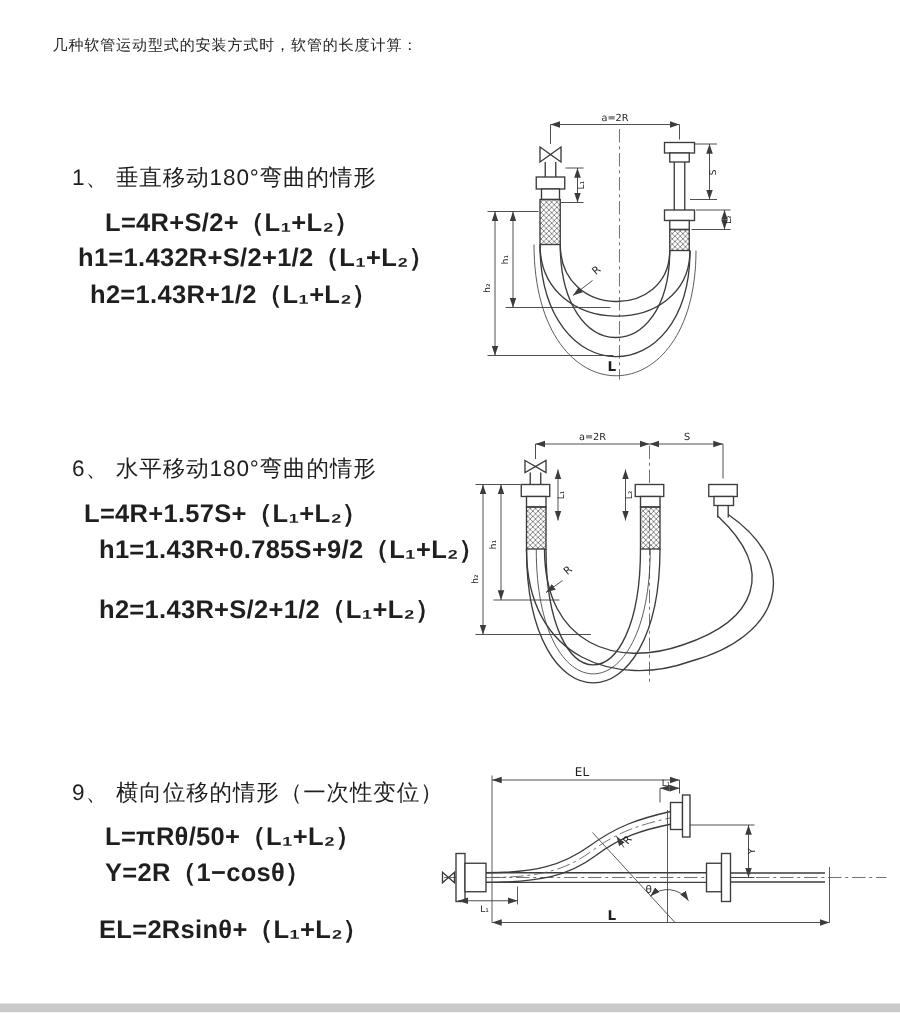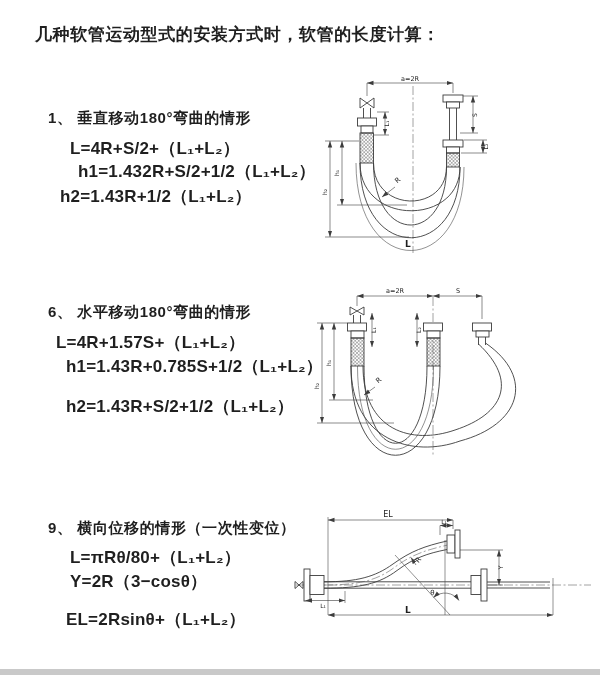--- a/index.html
+++ b/index.html
@@ -1,57 +1,57 @@
 <!DOCTYPE html>
 <html><head>
 <meta charset="utf-8">
 <style>
   html,body{margin:0;padding:0}
   body{
     width:600px;height:675px;background:#ffffff;position:relative;overflow:hidden;
     font-family:"Liberation Sans","DejaVu Sans",sans-serif;color:#1f1f1f;
   }
   .abs{position:absolute;white-space:nowrap}
-  .title{font-size:17px;font-weight:700;letter-spacing:.6px}
-  .heading{font-size:15px;font-weight:700;letter-spacing:.6px}
+  .title{font-size:10px;font-weight:400;letter-spacing:.6px}
+  .heading{font-size:15px;font-weight:400;letter-spacing:.6px}
   .formula{font-size:17px;font-weight:700;letter-spacing:.2px}
   svg{position:absolute;overflow:visible}
   .ln{stroke:#3c3c3c;stroke-width:.9;fill:none}
   .thin{stroke:#4a4a4a;stroke-width:.6;fill:none}
   .cl{stroke:#555;stroke-width:.55;fill:none;stroke-dasharray:9 2.5 2 2.5}
   .dim{stroke:#3c3c3c;stroke-width:.6;fill:none}
   .fl{fill:#ffffff;stroke:#3c3c3c;stroke-width:.9}
   .braid{stroke:#3c3c3c;stroke-width:.9}
   svg text{fill:#1f1f1f;font-family:"DejaVu Sans",sans-serif}
   .t6{font-size:6px}.t65{font-size:6.5px}.t7{font-size:7px}.t8{font-size:8px}.t9{font-size:9px;font-weight:600}
   .bottom-edge{position:absolute;left:0;bottom:0;width:600px;height:6px;background:#c9c9c9}
 </style>
 </head>
 <body>
 
 <div class="abs title" style="left:35px;top:23px">几种软管运动型式的安装方式时，软管的长度计算：</div>
 
 <div>
   <div class="abs heading" style="left:48px;top:109px">1、 垂直移动180°弯曲的情形</div>
   <div class="abs formula" style="left:70px;top:137px">L=4R+S/2+（L₁+L₂）</div>
-  <div class="abs formula" style="left:78px;top:160px">h1=1.432R+S/2+1/2（L₁+L₂）</div>
+  <div class="abs formula" style="left:52px;top:160px">h1=1.432R+S/2+1/2（L₁+L₂）</div>
   <div class="abs formula" style="left:60px;top:185px">h2=1.43R+1/2（L₁+L₂）</div>
 </div>
 
 <div>
   <div class="abs heading" style="left:48px;top:303px">6、 水平移动180°弯曲的情形</div>
   <div class="abs formula" style="left:56px;top:331px">L=4R+1.57S+（L₁+L₂）</div>
-  <div class="abs formula" style="left:66px;top:355px">h1=1.43R+0.785S+1/2（L₁+L₂）</div>
+  <div class="abs formula" style="left:66px;top:355px">h1=1.43R+0.785S+9/2（L₁+L₂）</div>
   <div class="abs formula" style="left:66px;top:395px">h2=1.43R+S/2+1/2（L₁+L₂）</div>
 </div>
 
 <div>
   <div class="abs heading" style="left:48px;top:519px">9、 横向位移的情形（一次性变位）</div>
-  <div class="abs formula" style="left:70px;top:546px">L=πRθ/80+（L₁+L₂）</div>
-  <div class="abs formula" style="left:70px;top:570px">Y=2R（3−cosθ）</div>
+  <div class="abs formula" style="left:70px;top:546px">L=πRθ/50+（L₁+L₂）</div>
+  <div class="abs formula" style="left:70px;top:570px">Y=2R（1−cosθ）</div>
   <div class="abs formula" style="left:66px;top:608px">EL=2Rsinθ+（L₁+L₂）</div>
 </div>
 
 <svg style="left:310px;top:70px" width="285" height="185" viewBox="0 0 285 185">
   <defs>
     <marker id="ar1" markerUnits="userSpaceOnUse" markerWidth="7" markerHeight="6" refX="6.5" refY="3" orient="auto-start-reverse">
       <path d="M0,0.8 L6.5,3 L0,5.2 Z" fill="#3c3c3c"></path>
     </marker>
     <pattern id="braid1" width="3.5" height="3.5" patternUnits="userSpaceOnUse">
       <path d="M0,3.5 L3.5,0 M0,0 L3.5,3.5" stroke="#666" stroke-width="0.5"></path>

